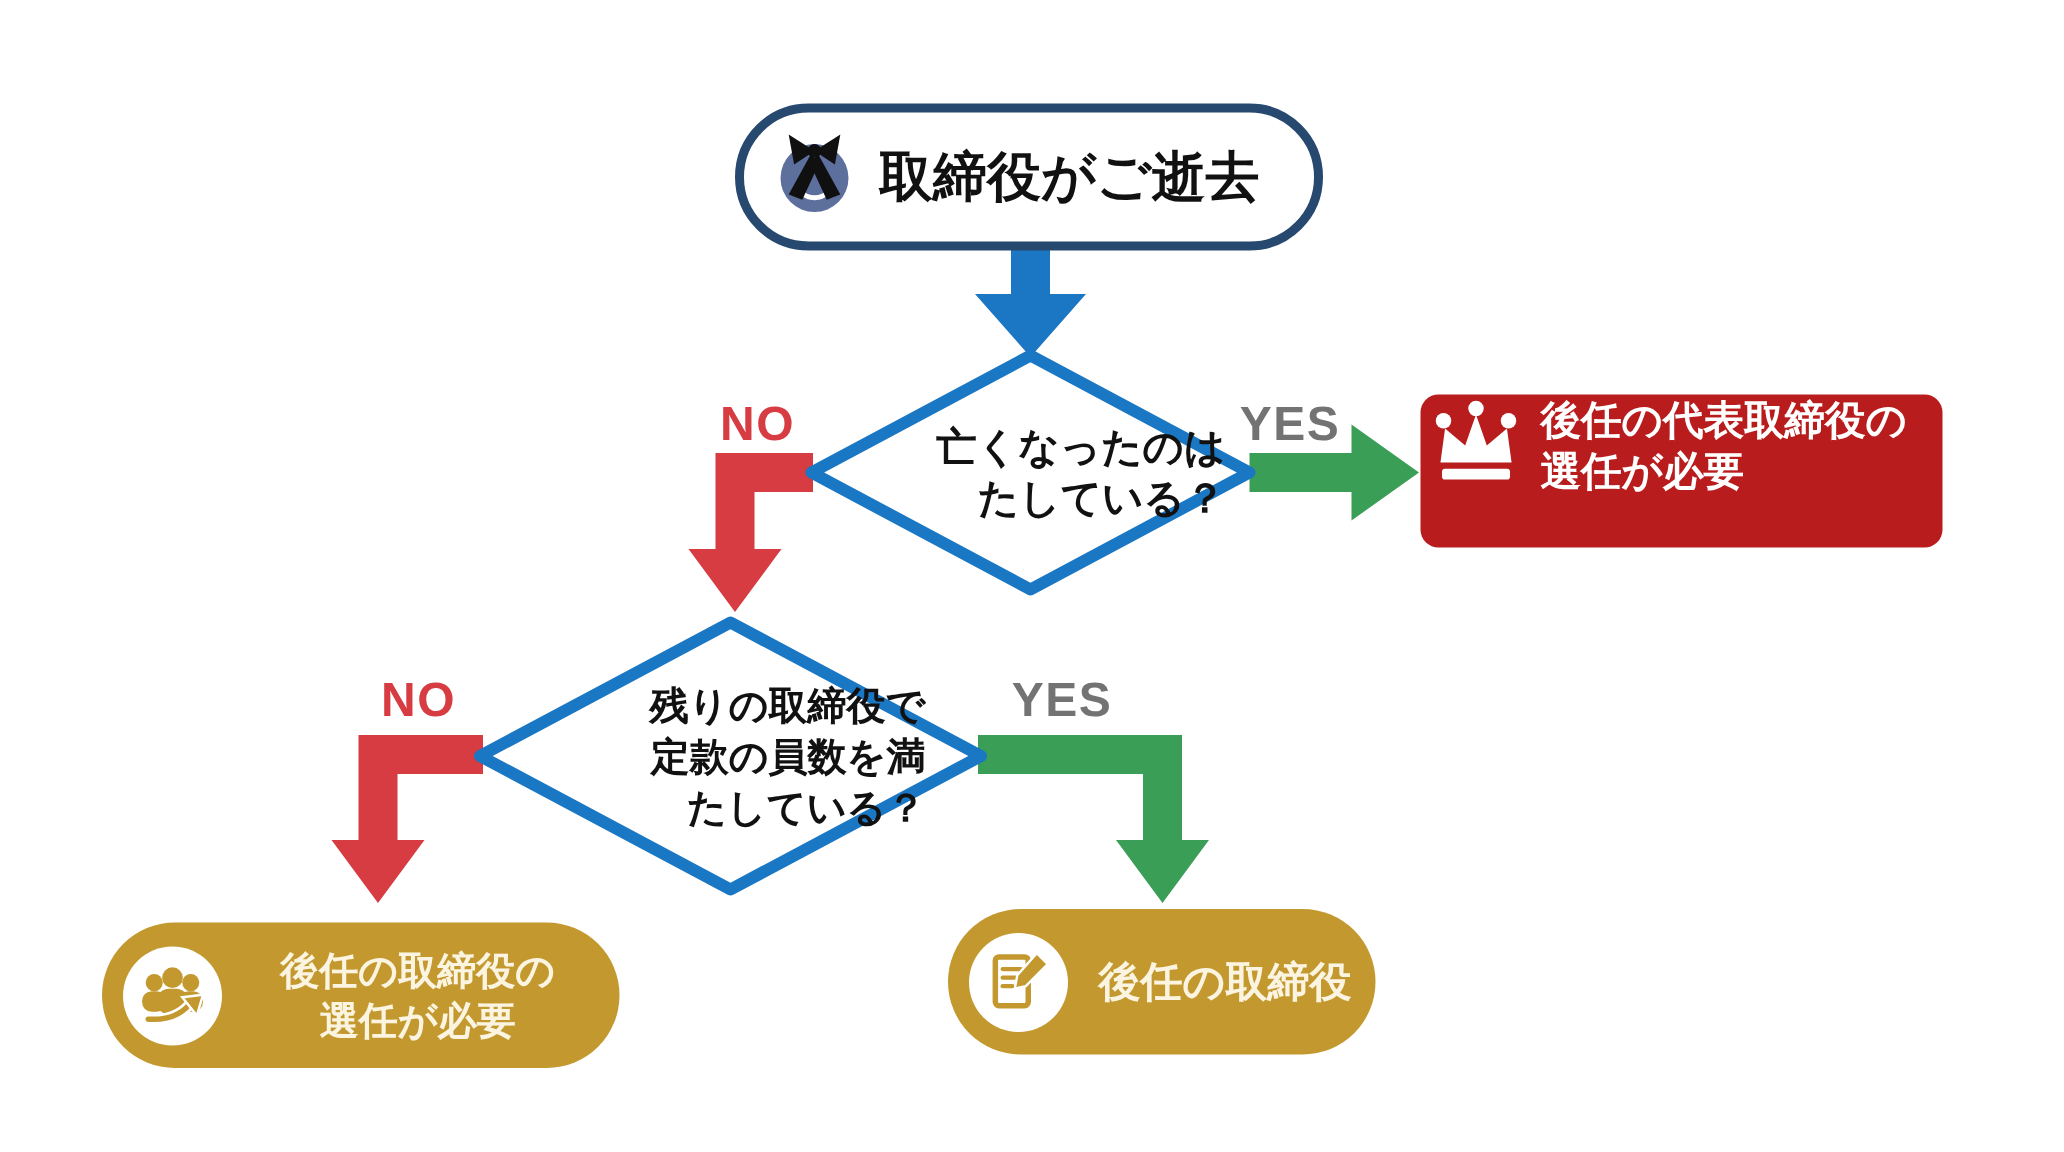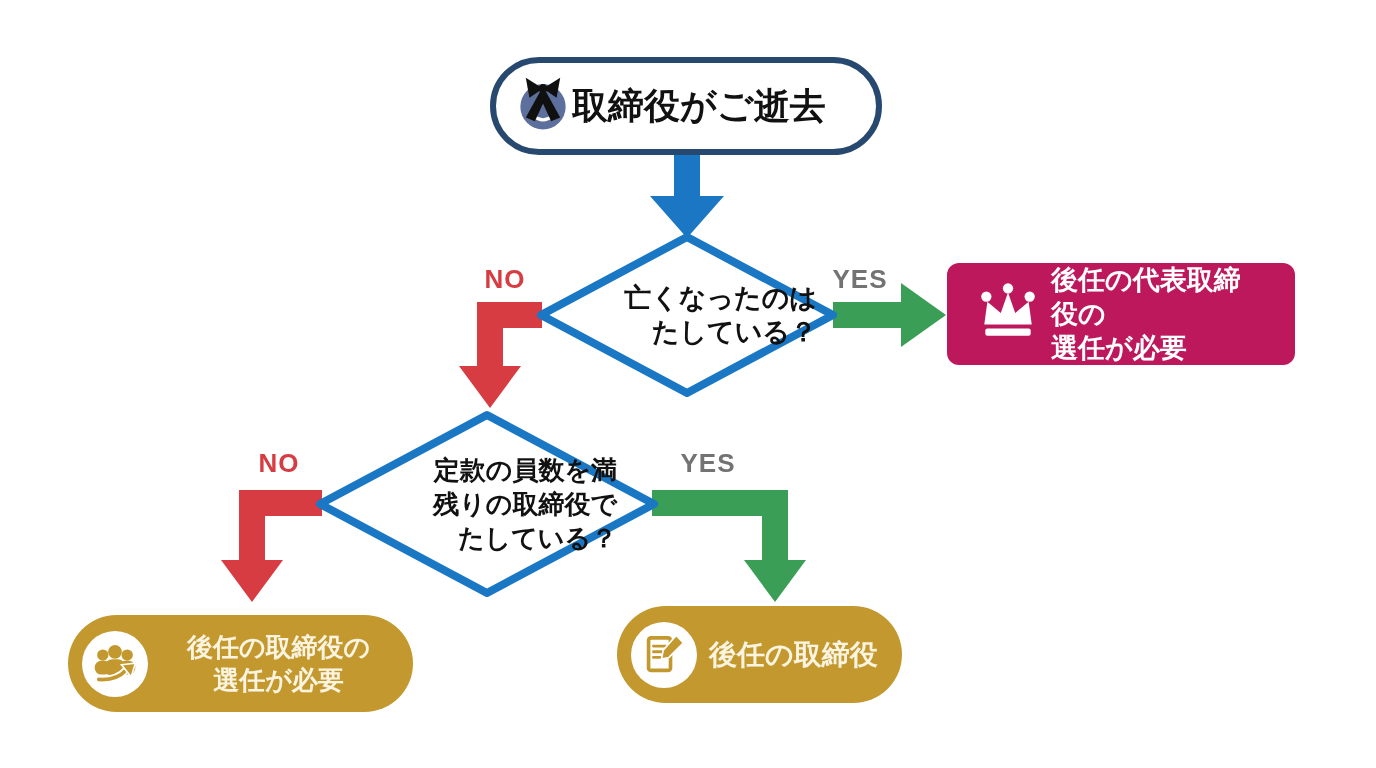--- a/index.html
+++ b/index.html
@@ -8,51 +8,51 @@
     font-family:"Liberation Sans","DejaVu Sans",sans-serif;
   }
   .abs{position:absolute;}
   svg.arrows{position:absolute;left:0;top:0;width:1376px;height:768px;}
   .arrow-blue{fill:#1b76c4;}
   .arrow-red{fill:#d63c42;}
   .arrow-green{fill:#3b9e57;}
   .diamond{fill:#ffffff;stroke:#1a77c4;stroke-width:8;stroke-linejoin:round;}
 
   .start-pill{
-    left:490px;top:57px;width:392px;height:98px;background:#fff;
+    left:490px;top:69px;width:392px;height:98px;background:#fff;
     border:6px solid #27496f;border-radius:52px;box-sizing:border-box;
-    display:flex;align-items:center;padding:0 18px;
+    display:flex;align-items:center;gap:14px;padding:0 18px;
   }
   .start-label{font-size:36px;font-weight:700;color:#111;white-space:nowrap;}
 
-  .edge-label{font-weight:700;font-size:26px;letter-spacing:1px;text-align:center;}
+  .edge-label{font-weight:700;font-size:32px;letter-spacing:1px;text-align:center;}
   .no-color{color:#d63c42;}
   .yes-color{color:#737373;}
   .no1{left:465px;top:264px;width:80px;}
   .yes1{left:818px;top:264px;width:84px;}
   .no2{left:239px;top:448px;width:80px;}
   .yes2{left:666px;top:448px;width:84px;}
 
   .dtext{text-align:right;font-weight:700;color:#111;}
   .d1{left:557px;top:281px;width:260px;font-size:27px;line-height:34px;}
   .d2{left:357px;top:453px;width:260px;font-size:26px;line-height:34px;}
 
   .green-box{
-    left:947px;top:263px;width:348px;height:102px;background:#be185d;border-radius:12px;
-    display:flex;align-items:center;gap:10px;padding:0 28px;box-sizing:border-box;
+    left:947px;top:263px;width:348px;height:102px;background:#b91c1c;border-radius:12px;
+    display:flex;align-items:flex-start;gap:10px;padding:0 4px;box-sizing:border-box;
   }
   .green-box .txt{color:#fff;font-weight:700;font-size:27px;line-height:34px;}
 
   .gold-pill{
     background:#c3992f;border-radius:52px;height:97px;box-sizing:border-box;
     display:flex;align-items:center;padding:0 16px 0 14px;gap:12px;
     color:#fbf4e0;font-weight:700;
   }
   .pill1{left:68px;top:602px;width:345px;margin-top:13px;}
-  .pill2{left:617px;top:606px;width:285px;}
+  .pill2{left:632px;top:606px;width:285px;justify-content:space-between;}
   .pill3{left:953px;top:606px;width:345px;}
   .pill1 .txt{flex:1;text-align:center;font-size:26px;line-height:33px;}
   .pill2 .txt,.pill3 .txt{font-size:28px;white-space:nowrap;}
 
   .icon-circle{
     width:66px;height:66px;border-radius:50%;background:#fff;flex:0 0 auto;
     display:flex;align-items:center;justify-content:center;
   }
 </style>
 </head>
@@ -84,22 +84,22 @@
     </span>
     <span class="start-label">取締役がご逝去</span>
   </div>
 
   <div class="abs dtext d1">
     <div>亡くなったのは</div>
     <div>たしている？</div>
   </div>
 
   <div class="abs dtext d2">
+    <div>残りの取締役で</div>
     <div>定款の員数を満</div>
-    <div>残りの取締役で</div>
     <div>たしている？</div>
   </div>
 
   <div class="abs edge-label no-color no1">NO</div>
   <div class="abs edge-label yes-color yes1">YES</div>
   <div class="abs edge-label no-color no2">NO</div>
   <div class="abs edge-label yes-color yes2">YES</div>
 
   <div class="abs green-box">
     <span>

